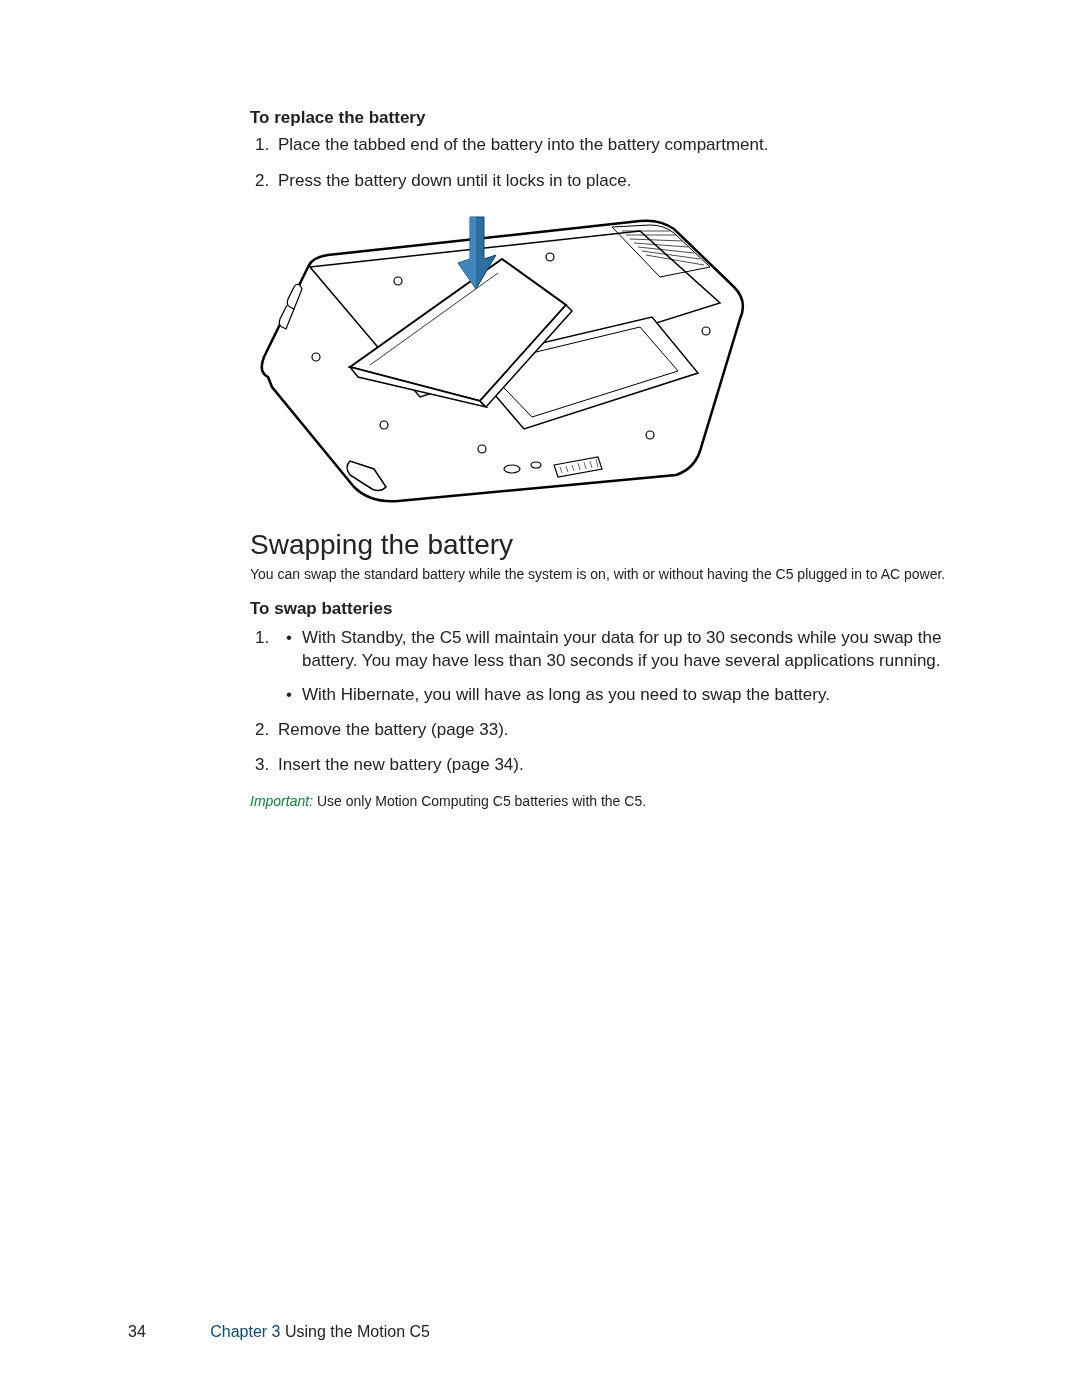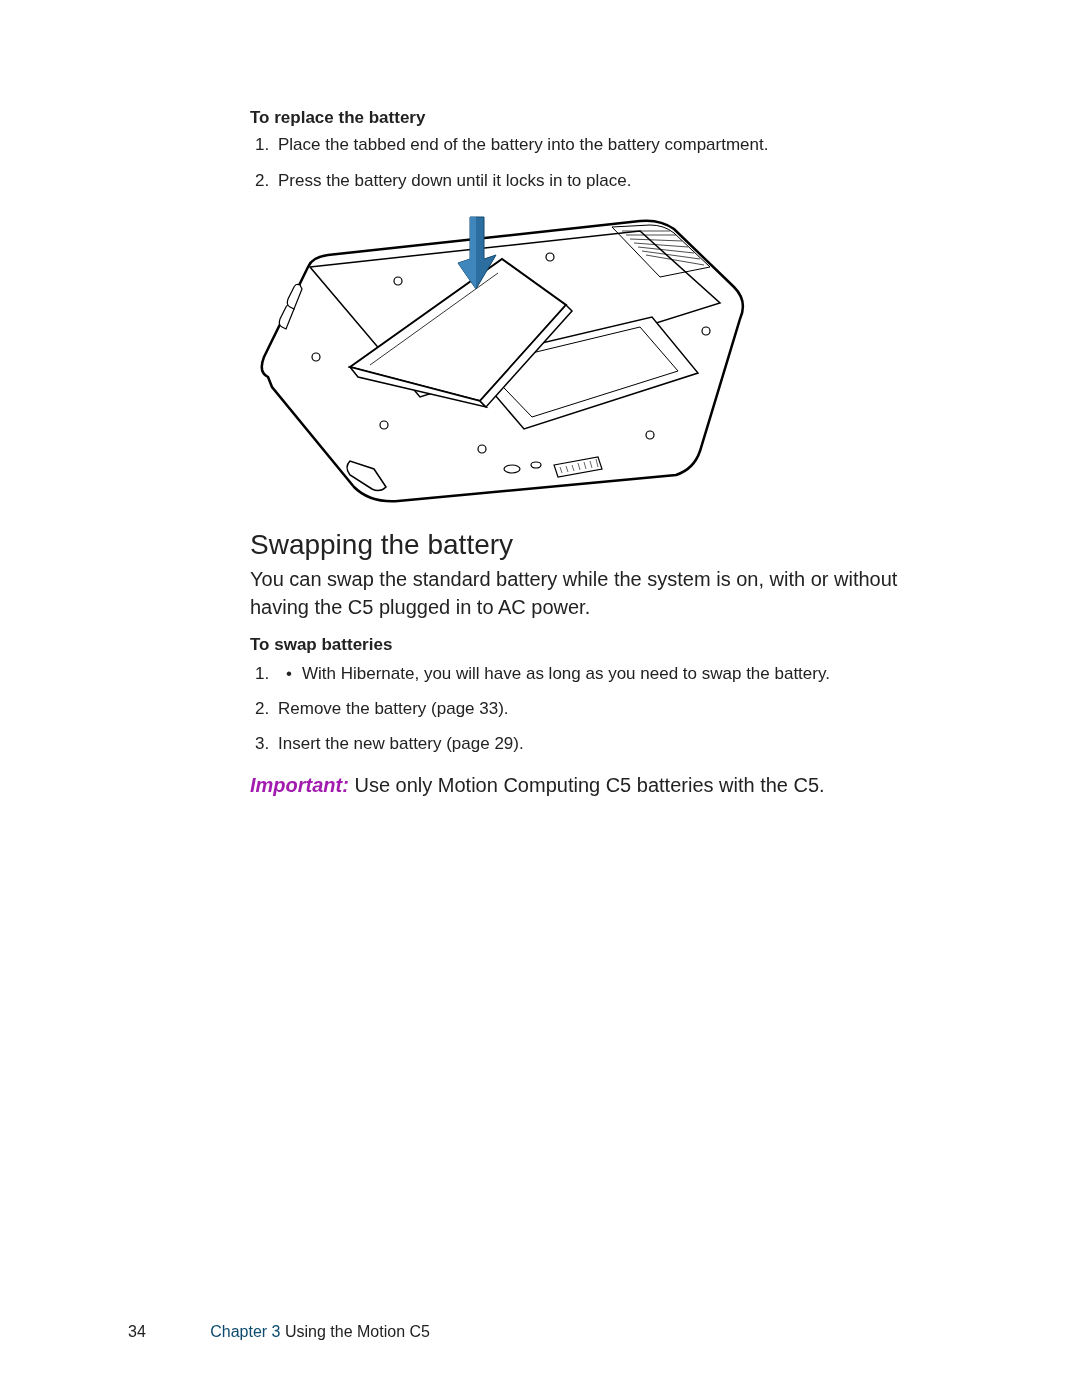--- a/index.html
+++ b/index.html
@@ -48,28 +48,28 @@
     position: absolute;
     left: -16px;
   }
   .section-heading {
     font-size: 28px;
     font-weight: 400;
     margin: 22px 0 4px 0;
     color: #222;
   }
   .body-para {
-    font-size: 20px;
+    font-size: 14px;
     line-height: 1.4;
     margin: 0 0 14px 0;
   }
   .important-label {
-    color: #a21caf;
+    color: #15803d;
     font-style: italic;
-    font-weight: 700;
+    font-weight: 400;
   }
   .figure {
     margin: 12px 0 12px 0;
     width: 500px;
     height: 300px;
   }
   .footer {
     position: absolute;
     bottom: 56px;
     left: 128px;
@@ -159,25 +159,26 @@
   </div>
 
   <div class="section-heading">Swapping the battery</div>
   <p class="body-para">You can swap the standard battery while the system is on, with or without having the C5 plugged in to AC power.</p>
 
   <div class="bold-heading">To swap batteries</div>
 
   <ol class="numbered">
     <li>
       <ul class="bulleted">
+        <li>With Standby, the C5 will maintain your data for up to 30 seconds while you swap the battery. You may have less than 30 seconds if you have several applications running.</li>
         <li>With Hibernate, you will have as long as you need to swap the battery.</li>
       </ul>
     </li>
     <li>Remove the battery (page 33).</li>
-    <li>Insert the new battery (page 29).</li>
+    <li>Insert the new battery (page 34).</li>
   </ol>
 
   <p class="body-para">
     <span class="important-label">Important:</span><span> Use only Motion Computing C5 batteries with the C5.</span>
   </p>
 
   <div class="footer">
     <span class="pagenum">34</span>
     <span class="chapter">Chapter 3</span><span>  Using the Motion C5</span>
   </div>

